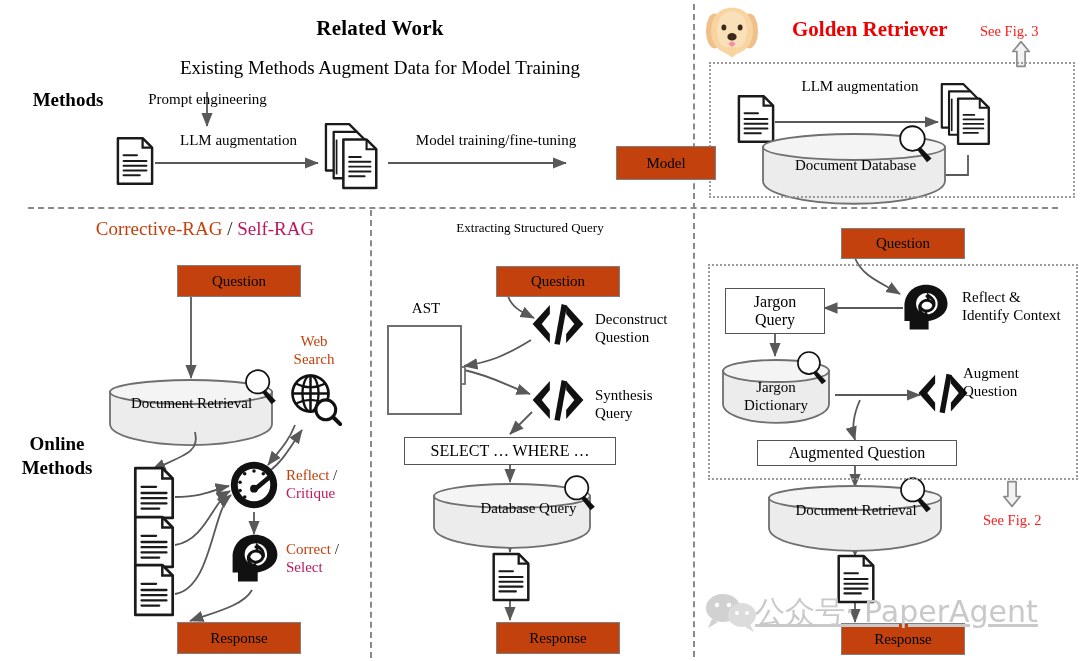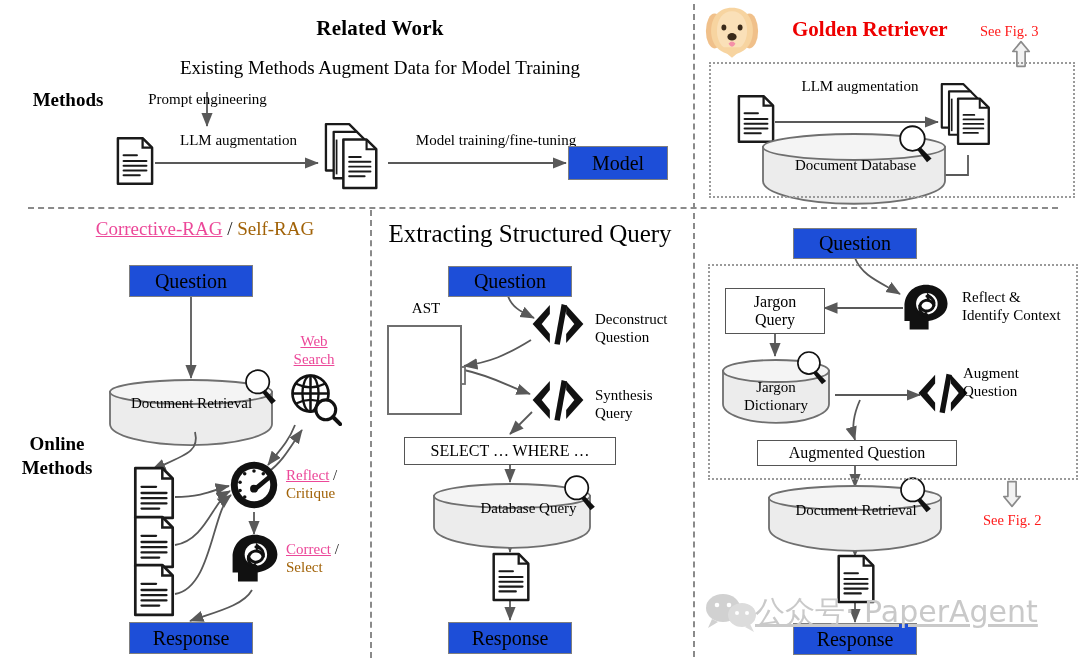--- a/index.html
+++ b/index.html
@@ -11,34 +11,34 @@
   .abs{position:absolute;}
   .ctr{text-align:center;}
 
   
   .title-main{font-weight:bold;font-size:21px;letter-spacing:.2px;}
   .subtitle{font-size:19px;}
   .side-label{font-weight:bold;font-size:19px;line-height:1.25;}
   .lbl{font-size:15px;}
   .gr-title{font-weight:bold;font-size:21px;color:#ee0000;}
   .red-note{font-size:14.5px;color:#ff1a1a;}
-  .blue{color:#ec4899;text-decoration:underline;}
-  .green{color:#a16207;}
+  .blue{color:#c2410c;}
+  .green{color:#be185d;}
   .slash{color:#222;}
 
   
   .divider-h{border-top:2px dashed #8a8a8a;}
   .divider-v{border-left:2px dashed #8a8a8a;}
   .dotbox{border:2px dotted #9a9a9a;}
 
   
   .nbox{
-    background:#1d4ed8;border:1.6px solid #7f7f7f;
+    background:#c2410c;border:1.6px solid #7f7f7f;
     display:flex;align-items:center;justify-content:center;
-    font-size:20px;box-sizing:border-box;
+    font-size:15px;box-sizing:border-box;margin-left:48px;
   }
   .wbox{
     background:#ffffff;border:1.6px solid #555;
     display:flex;align-items:center;justify-content:center;
     font-size:16px;box-sizing:border-box;
   }
   .astbox{background:#fff;border:2px solid #6f6f6f;box-sizing:border-box;}
 
   
   svg.layer{position:absolute;left:0;top:0;width:1080px;height:661px;pointer-events:none;}
@@ -317,21 +317,21 @@
 <div class="abs lbl" style="left:286px;top:466px;line-height:1.2;">
   <div><span class="blue">Reflect</span><span class="slash"> / </span></div>
   <div class="green">Critique</div>
 </div>
 <div class="abs lbl" style="left:286px;top:540px;line-height:1.2;">
   <div><span class="blue">Correct</span><span class="slash"> / </span></div>
   <div class="green">Select</div>
 </div>
 <div class="abs nbox" style="left:129px;top:622px;width:124px;height:32px;">Response</div>
 
-<div class="abs ctr" style="left:385px;top:220px;width:290px;font-size:25px;">Extracting Structured Query</div>
+<div class="abs ctr" style="left:385px;top:220px;width:290px;font-size:13px;">Extracting Structured Query</div>
 <div class="abs nbox" style="left:448px;top:266px;width:124px;height:31px;">Question</div>
 <div class="abs ctr lbl" style="left:395px;top:300px;width:62px;">AST</div>
 <div class="abs astbox" style="left:387px;top:325px;width:75px;height:90px;"></div>
 <div class="abs lbl" style="left:595px;top:310px;line-height:1.2;">
   <div>Deconstruct</div>
   <div>Question</div>
 </div>
 <div class="abs lbl" style="left:595px;top:386px;line-height:1.2;">
   <div>Synthesis</div>
   <div>Query</div>

